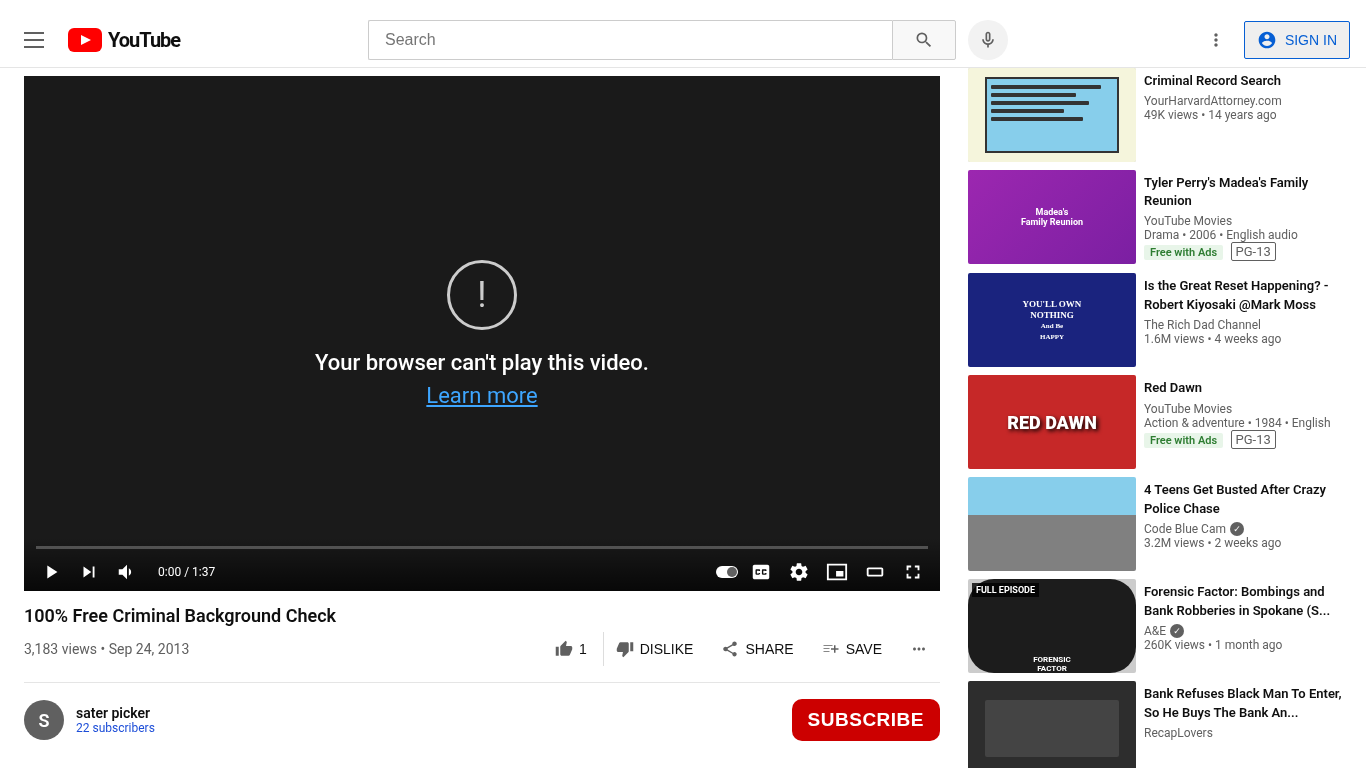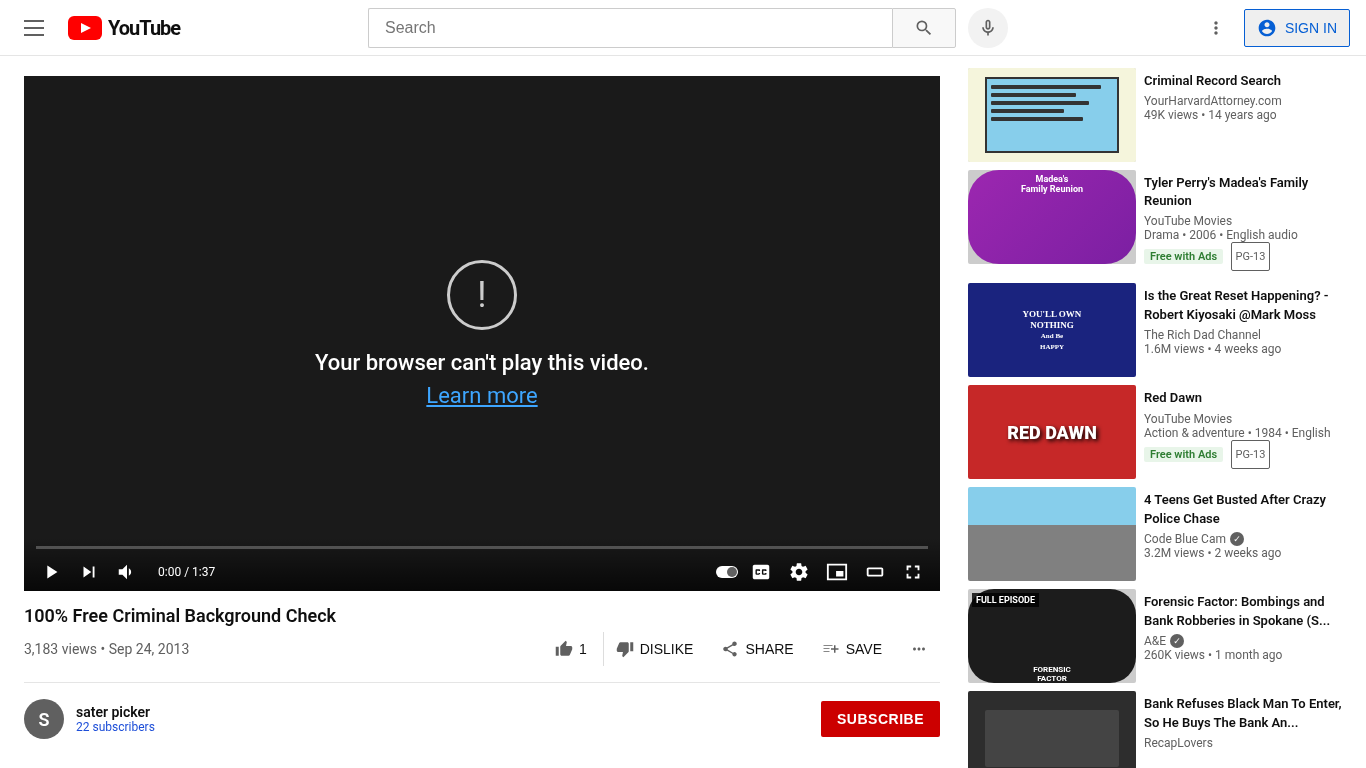--- a/index.html
+++ b/index.html
@@ -1,21 +1,21 @@
 <!DOCTYPE html>
 <html><head>
   <meta charset="utf-8">
   <style>
     * { margin: 0; padding: 0; box-sizing: border-box; }
     body { font-family: Roboto, Arial, sans-serif; background: #fff; color: #0f0f0f; font-size: 14px; overflow-x: hidden; }
 
     
     .header {
       display: flex; align-items: center; justify-content: space-between;
-      padding: 0 16px; height: 56px; position: sticky; top: 0; background: #fff;
+      padding: 0 16px; height: 56px; position: sticky; top: 12px; background: #fff;
       border-bottom: 1px solid #e5e5e5; z-index: 100;
     }
     .header-left { display: flex; align-items: center; gap: 16px; }
     .hamburger { display: flex; flex-direction: column; gap: 5px; cursor: pointer; padding: 8px; }
     .hamburger span { display: block; width: 20px; height: 2px; background: #606060; }
     .yt-logo { display: flex; align-items: center; gap: 2px; }
     .yt-icon { width: 34px; height: 24px; }
     .yt-wordmark { font-size: 20px; font-weight: 700; letter-spacing: -1px; color: #0f0f0f; margin-left: 4px; }
     .header-center { display: flex; align-items: center; flex: 1; max-width: 640px; margin: 0 40px; }
     .search-bar { display: flex; flex: 1; }
@@ -99,39 +99,39 @@
     .like-btn { display: flex; align-items: center; border-radius: 2px 0 0 2px; }
     .dislike-btn { border-radius: 0 2px 2px 0; border-left: 1px solid #ddd; }
     .more-actions { border-radius: 2px; }
 
     
     .channel-row { display: flex; align-items: center; justify-content: space-between; margin-top: 16px; padding: 16px 0; border-top: 1px solid #e5e5e5; }
     .channel-info { display: flex; align-items: center; gap: 12px; }
     .avatar { width: 40px; height: 40px; border-radius: 50%; background: #606060; display: flex; align-items: center; justify-content: center; color: #fff; font-size: 18px; font-weight: 600; }
     .channel-name { font-size: 14px; font-weight: 600; }
     .channel-subs { font-size: 12px; color: #1d4ed8; }
-    .subscribe-btn { background: #cc0000; color: #fff; border: none; border-radius: 2px; padding: 10px 16px; font-size: 14px; font-weight: 700; cursor: pointer; letter-spacing: 0.5px; }
+    .subscribe-btn { background: #cc0000; color: #fff; border: none; border-radius: 10px; padding: 10px 16px; font-size: 19px; font-weight: 700; cursor: pointer; letter-spacing: 0.5px; }
 
     
     .sidebar { width: 402px; min-width: 402px; padding: 12px 16px 12px 4px; overflow-y: auto; max-height: calc(100vh - 56px); }
     .sidebar-item { display: flex; gap: 8px; margin-bottom: 8px; cursor: pointer; }
     .sidebar-thumb { width: 168px; min-width: 168px; height: 94px; background: #ccc; border-radius: 2px; overflow: hidden; position: relative; flex-shrink: 0; }
     .sidebar-info { flex: 1; padding: 4px 0; }
     .sidebar-title { font-size: 13px; font-weight: 600; line-height: 1.4; margin-bottom: 4px; color: #0f0f0f; }
     .sidebar-channel { font-size: 12px; color: #606060; display: flex; align-items: center; gap: 4px; }
     .sidebar-meta { font-size: 12px; color: #606060; }
     .verified-icon { display: inline-block; width: 14px; height: 14px; background: #606060; border-radius: 50%; color: #fff; font-size: 9px; display: inline-flex; align-items: center; justify-content: center; }
     .free-badge { display: inline-block; background: #e8f5e9; color: #2e7d32; font-size: 11px; font-weight: 600; padding: 1px 6px; border-radius: 2px; margin-right: 4px; }
-    .rating-badge { display: inline-block; border: 1px solid #606060; color: #606060; font-size: 11px; padding: 7px 4px; border-radius: 2px; }
+    .rating-badge { display: inline-block; border: 1px solid #606060; color: #606060; font-size: 13px; padding: 1px 4px; border-radius: 2px; }
 
     
     .thumb-record { width: 100%; height: 100%; display: flex; align-items: center; justify-content: center; background: #f5f5dc; position: relative; }
     .thumb-record-screen { width: 80%; height: 80%; background: #87ceeb; border: 2px solid #333; display: flex; flex-direction: column; padding: 4px; }
     .thumb-record-line { height: 4px; background: #333; margin: 2px 0; border-radius: 1px; }
-    .thumb-family { background: linear-gradient(135deg, #9c27b0 0%, #7b1fa2 100%); width: 100%; height: 100%; display: flex; align-items: flex-start; justify-content: center; color: #fff; font-size: 10px; text-align: center; padding: 4px; border-radius: 31px; }
+    .thumb-family { background: linear-gradient(135deg, #9c27b0 0%, #7b1fa2 100%); width: 100%; height: 100%; display: flex; align-items: center; justify-content: center; color: #fff; font-size: 10px; text-align: center; padding: 4px; }
     .thumb-reset { background: #1a237e; width: 100%; height: 100%; display: flex; align-items: center; justify-content: center; font-family: Liberation Serif, serif; }
     .thumb-reset-text { color: #fff; font-size: 9px; font-weight: 700; text-align: center; line-height: 1.2; }
     .thumb-reddawn { background: #c62828; width: 100%; height: 100%; display: flex; align-items: center; justify-content: center; }
     .thumb-chase { background: linear-gradient(180deg, #87ceeb 40%, #808080 40%); width: 100%; height: 100%; }
     .thumb-forensic { background: #1c1c1c; width: 100%; height: 100%; display: flex; align-items: flex-end; justify-content: center; border-radius: 26px; }
     .thumb-forensic-text { color: #fff; font-size: 8px; font-weight: 700; text-align: center; }
     .thumb-bank { background: #2d2d2d; width: 100%; height: 100%; display: flex; align-items: center; justify-content: center; }
     .full-ep-badge { position: absolute; top: 4px; left: 4px; background: rgba(0,0,0,0.8); color: #fff; font-size: 9px; font-weight: 700; padding: 2px 4px; }
   </style>
 </head>

